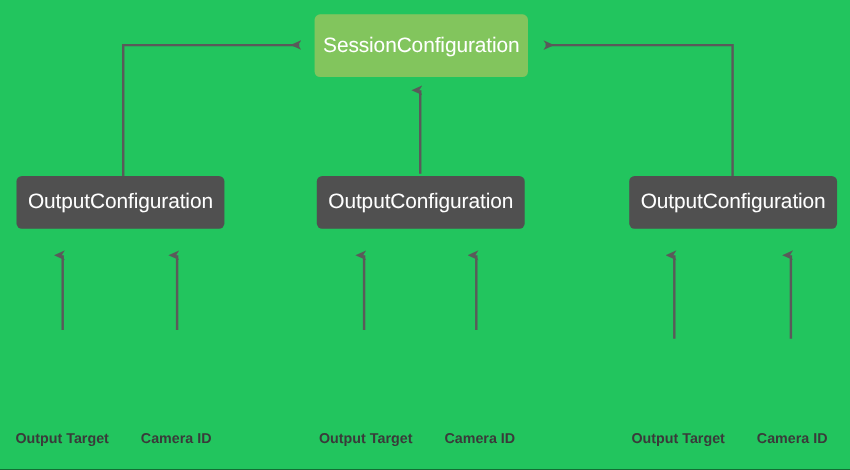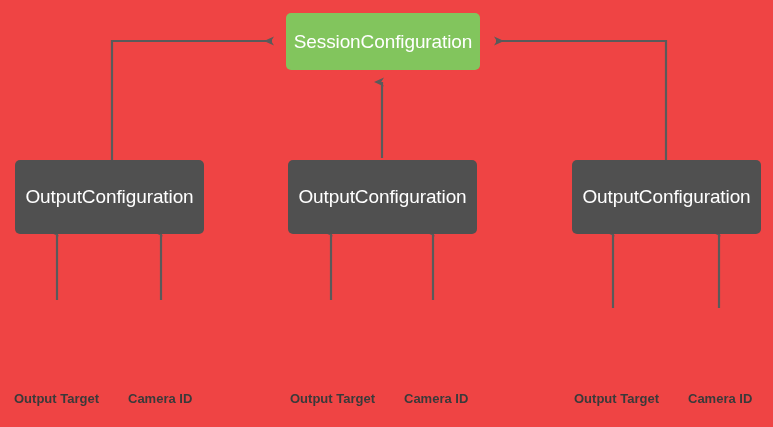--- a/index.html
+++ b/index.html
@@ -8,21 +8,21 @@
     padding: 0;
     background: #000000;
   }
   body {
     font-family: "Liberation Sans", sans-serif;
   }
   #canvas {
     position: relative;
     width: 773px;
     height: 427px;
-    background: #ef4444;
+    background: #22c55e;
     overflow: hidden;
   }
   #svg-layer {
     position: absolute;
     left: 0;
     top: 0;
     width: 773px;
     height: 427px;
   }
   .node {
@@ -43,21 +43,21 @@
     background: #82c55d;
     left: 286px;
     top: 13px;
     width: 194px;
     height: 57px;
   }
   .node-output {
     background: #505050;
     top: 160px;
     width: 189px;
-    height: 74px;
+    height: 48px;
   }
   #node-output-1 { left: 15px; }
   #node-output-2 { left: 288px; }
   #node-output-3 { left: 572px; }
 
   .field-label {
     position: absolute;
     color: #3a3a3a;
     font-size: 13px;
     font-weight: bold;

